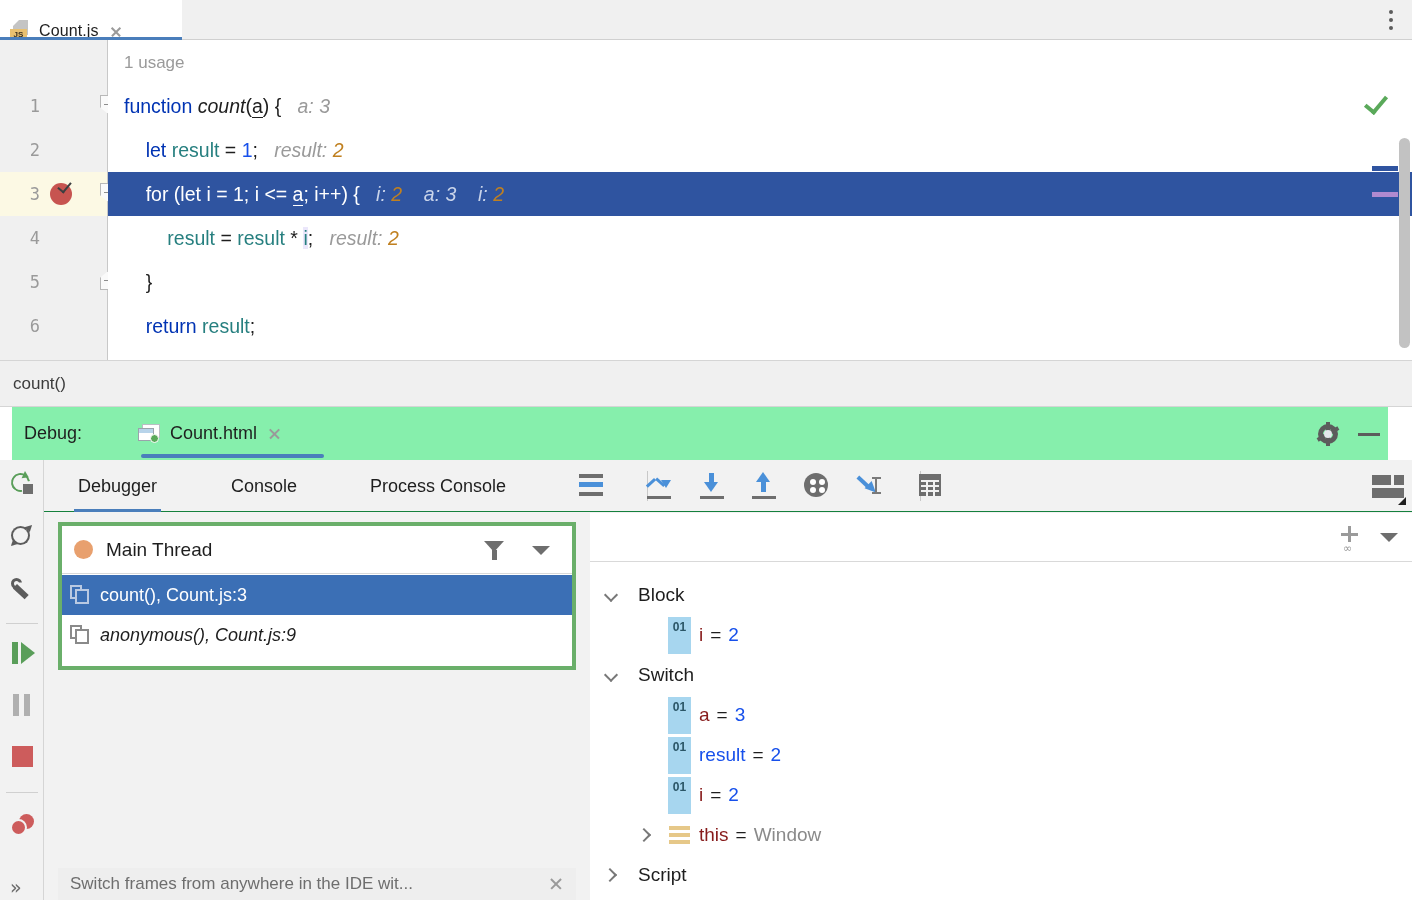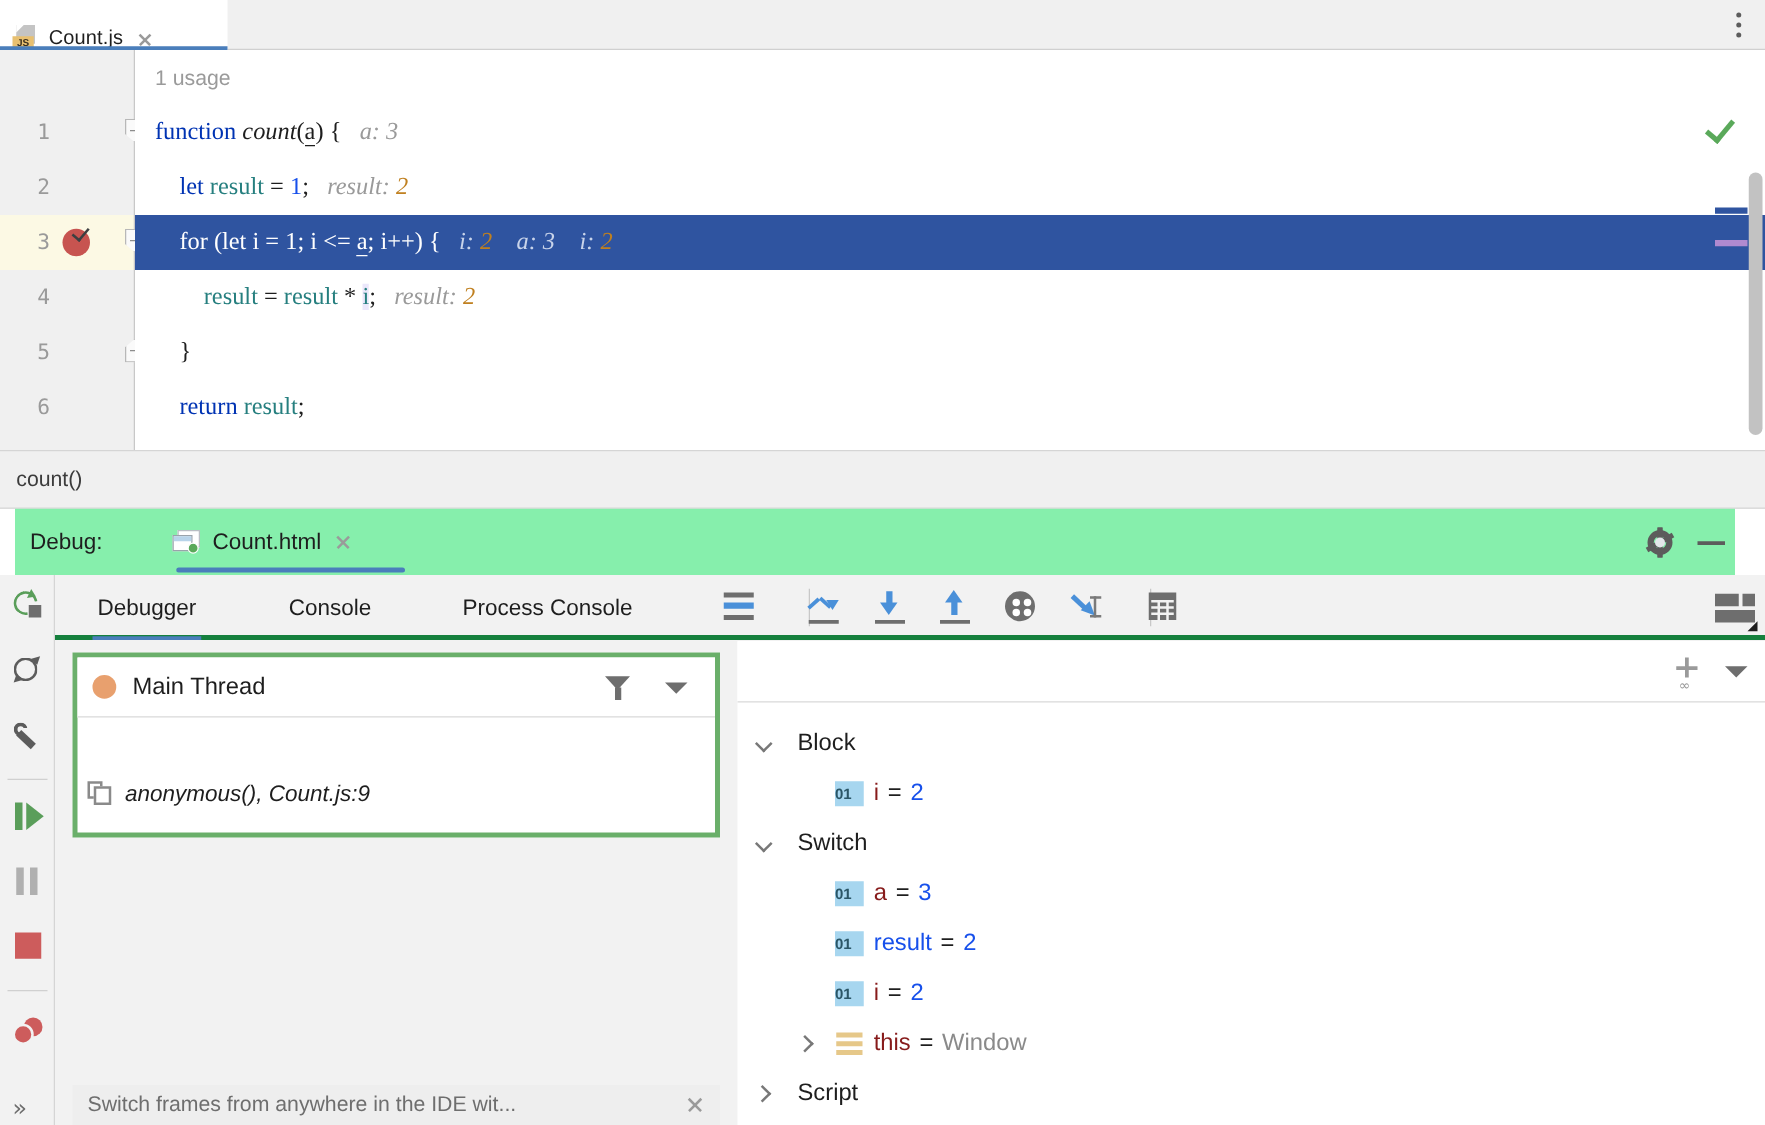--- a/index.html
+++ b/index.html
@@ -118,21 +118,21 @@
     position: absolute; left: 108px; top: 0; width: 1304px; height: 320px;
     background: #ffffff;
   }
   .hintrow {
     position: absolute; left: 0; top: 0; width: 1304px; height: 44px;
     font-size: 17px; color: #9a9a9a; line-height: 46px; padding-left: 16px;
     font-family: "Liberation Sans", sans-serif;
   }
   .coderow {
     position: absolute; left: 0; width: 1304px; height: 44px;
-    font-family: Liberation Serif, serif;
+    font-family: Liberation Sans, sans-serif;
     font-size: 19.5px; line-height: 44px; white-space: pre;
     color: #1e1e1e;
   }
   .coderow.active {
     background: #2f54a0; color: #ffffff;
   }
   .kw   { color: #0033b3; font-weight: 500; }
   .fn   { color: #1e1e1e; font-style: italic; }
   .par  { color: #1e1e1e; border-bottom: 1.3px solid #1e1e1e; }
   .num  { color: #1750eb; }
@@ -294,21 +294,21 @@
 
   .ic-bps { position: absolute; left: 10px; top: 14px; width: 26px; height: 22px; }
   .ic-bps .c1 { position: absolute; left: 9px; top: 0; width: 15px; height: 15px; border-radius: 50%; background: #cd5c5c; }
   .ic-bps .c2 { position: absolute; left: 0; top: 5px; width: 17px; height: 17px; border-radius: 50%; background: #cd5c5c; border: 2px solid #f2f2f2; }
 
   .ic-more { position: absolute; left: 10px; top: 16px; font-size: 19px; color: #6e6e6e; font-family: "DejaVu Sans", sans-serif; }
 
   
   .dtabs {
     position: absolute; left: 44px; top: 0; width: 1368px; height: 52px;
-    background: #f2f2f2; border-bottom: 4px solid #15803d;
+    background: #f2f2f2; border-bottom: 1px solid #15803d;
   }
   .dtab {
     position: absolute; top: 0; height: 52px; line-height: 52px;
     font-size: 18px; color: #1e1e1e; padding: 0 4px;
   }
   .dtab.sel::after {
     content: ""; position: absolute; left: 0; bottom: 0; width: 100%; height: 3.5px; background: #4a7ebb;
   }
   .tsep { position: absolute; top: 11px; width: 1px; height: 30px; background: #c8c8c8; }
 
@@ -403,23 +403,23 @@
     font-size: 19px; color: #1e1e1e;
   }
   .chev { position: relative; width: 18px; height: 18px; flex: 0 0 18px; }
   .chev::after {
     content: ""; position: absolute; left: 4px; top: 4px; width: 8px; height: 8px;
     border-right: 2.2px solid #787878; border-bottom: 2.2px solid #787878;
   }
   .chev.down::after { transform: rotate(45deg); }
   .chev.right::after { transform: rotate(-45deg); left: 3px; }
   .badge01 {
-    width: 23px; height: 20px; flex: 0 0 23px;
+    width: 23px; height: 37px; flex: 0 0 23px;
     background: #a7d6ef; color: #2a5566;
-    font-size: 12px; font-weight: bold; line-height: 20px; text-align: left;
+    font-size: 12px; font-weight: bold; line-height: 20px; text-align: center;
     font-family: "Liberation Sans", sans-serif; margin-right: 8px;
   }
   .objicon { width: 23px; height: 18px; flex: 0 0 23px; margin-right: 8px; position: relative; }
   .objicon i { position: absolute; left: 1px; width: 21px; height: 4px; background: #e6c889; }
   .vname { color: #871b1b; }
   .vname.blue { color: #1750eb; }
   .veq { color: #1e1e1e; margin: 0 7px; }
   .vval { color: #1750eb; }
   .vval.gray { color: #8a8a8a; }
   .grouplabel { color: #1e1e1e; }
@@ -637,20 +637,27 @@
 <div class="frames">
   <div class="frames-head">
     <span class="thread-dot"></span>
     <span class="thread-name">Main Thread</span>
     <span class="funnel">
         <span class="top"></span>
         <span class="stm"></span>
       </span>
     <span class="caret-dn"></span>
   </div>
+  <div class="frame-row sel" style="top:49px">
+    <span class="frm-icon">
+        <span class="b1"></span>
+        <span class="b2"></span>
+      </span>
+    <span>count(), Count.js:3</span>
+  </div>
   <div class="frame-row" style="top:89px">
     <span class="frm-icon">
         <span class="b1"></span>
         <span class="b2"></span>
       </span>
     <span class="ital">anonymous(), Count.js:9</span>
   </div>
 </div>
 
 <div class="tooltip">

